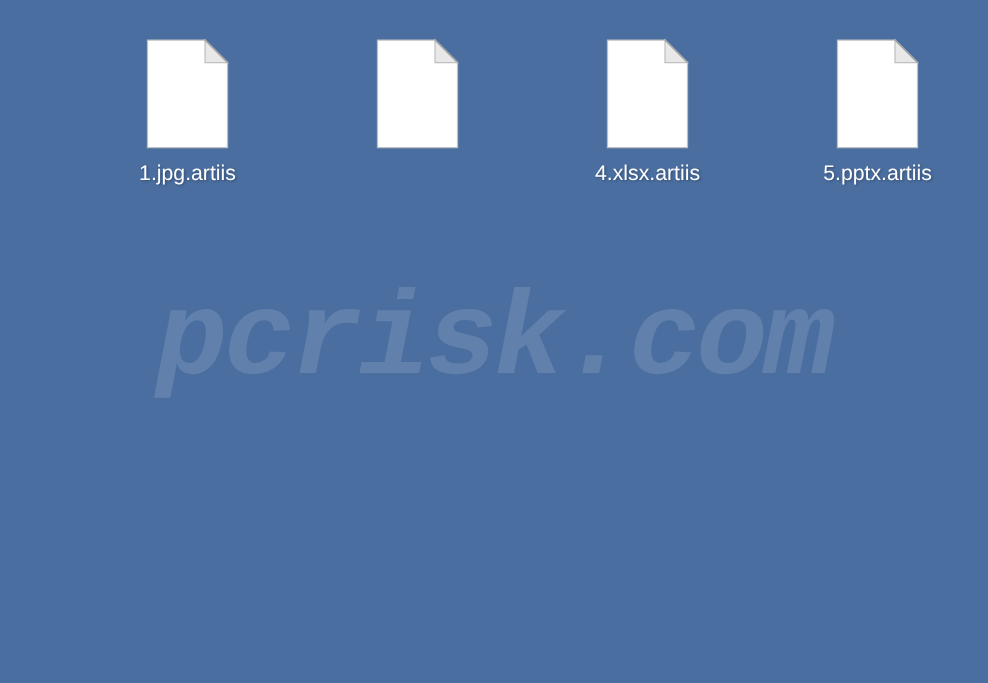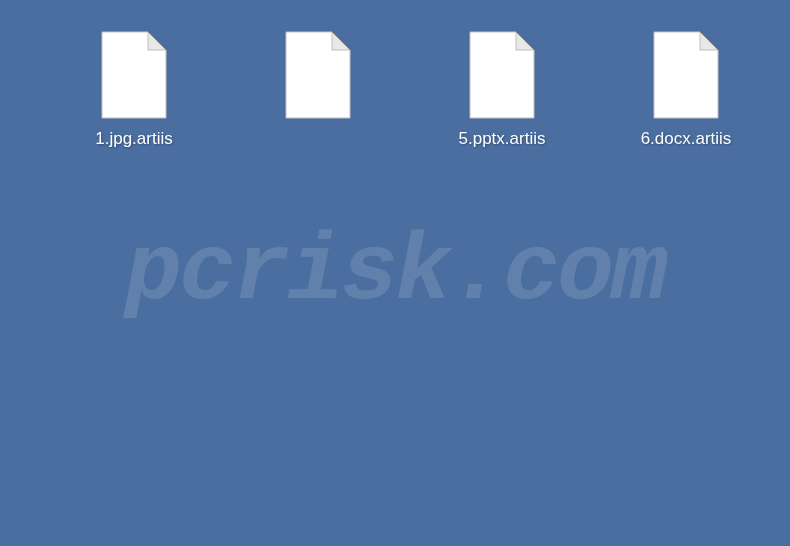--- a/index.html
+++ b/index.html
@@ -13,21 +13,21 @@
       height: 546px;
       background-color: #4a6ea0;
       font-family: "Segoe UI", Tahoma, sans-serif;
       position: relative;
       overflow: hidden;
     }
     
     .desktop {
       width: 100%;
       height: 100%;
-      padding: 30px 44px;
+      padding: 30px 60px;
       display: grid;
       grid-template-columns: repeat(5, 1fr);
       grid-template-rows: repeat(2, auto);
       gap: 40px 4px;
       align-content: start;
     }
     
     .file-icon-item {
       display: flex;
       flex-direction: column;
@@ -93,20 +93,30 @@
     <div class="icon-wrapper">
       <svg class="file-icon" viewBox="0 0 72 90">
         <path d="M 4 2 L 50 2 L 68 20 L 68 88 L 4 88 Z" fill="#ffffff" stroke="#c0c0c0" stroke-width="1"></path>
         <path d="M 50 2 L 50 20 L 68 20 Z" fill="#e8e8e8" stroke="#c0c0c0" stroke-width="1"></path>
         <path d="M 50 2 L 68 20" stroke="#a0a0a0" stroke-width="1"></path>
       </svg>
     </div>
   </div>
 
 
+  <div class="file-icon-item">
+    <div class="icon-wrapper">
+      <svg class="file-icon" viewBox="0 0 72 90">
+        <path d="M 4 2 L 50 2 L 68 20 L 68 88 L 4 88 Z" fill="#ffffff" stroke="#c0c0c0" stroke-width="1"></path>
+        <path d="M 50 2 L 50 20 L 68 20 Z" fill="#e8e8e8" stroke="#c0c0c0" stroke-width="1"></path>
+        <path d="M 50 2 L 68 20" stroke="#a0a0a0" stroke-width="1"></path>
+      </svg>
+    </div>
+    <div class="file-label">4.xlsx.artiis</div>
+  </div>
 
   <div class="file-icon-item">
     <div class="icon-wrapper">
       <svg class="file-icon" viewBox="0 0 72 90">
         <path d="M 4 2 L 50 2 L 68 20 L 68 88 L 4 88 Z" fill="#ffffff" stroke="#c0c0c0" stroke-width="1"></path>
         <path d="M 50 2 L 50 20 L 68 20 Z" fill="#e8e8e8" stroke="#c0c0c0" stroke-width="1"></path>
         <path d="M 50 2 L 68 20" stroke="#a0a0a0" stroke-width="1"></path>
       </svg>
     </div>
     <div class="file-label">5.pptx.artiis</div>

